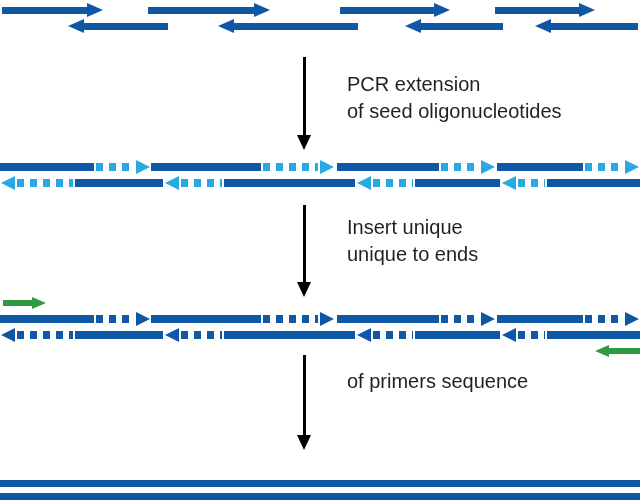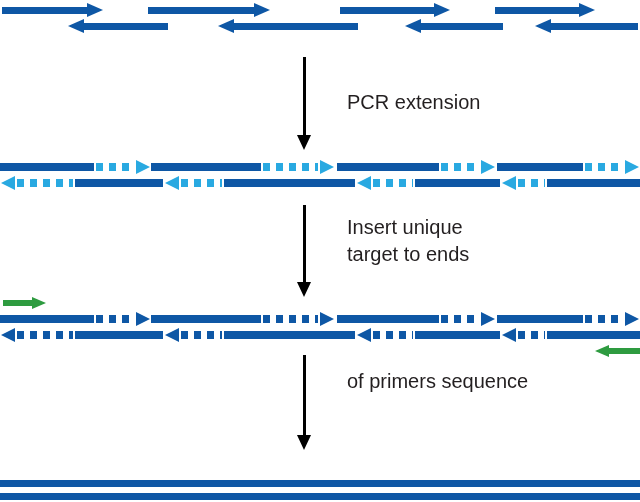--- a/index.html
+++ b/index.html
@@ -12,36 +12,37 @@
   }
   .abs{position:absolute;}
   .step-label{
     position:absolute;
     left:347px;
     font-size:20px;
     line-height:27px;
     color:#231F20;
     white-space:nowrap;
   }
-  .step-label-1{top:89px;}
+  .step-label-1{top:71px;}
   .step-label-2{top:214px;}
   .step-label-3{top:368px;}
 </style>
 </head>
 <body>
 
 <div id="canvas">
 
   <div class="step-label step-label-1">
     <div>PCR extension</div>
+    <div>of seed oligonucleotides</div>
   </div>
 
   <div class="step-label step-label-2">
     <div>Insert unique</div>
-    <div>target to ends</div>
+    <div>unique to ends</div>
   </div>
 
   <div class="step-label step-label-3">
     <div>of primers sequence</div>
   </div>
 
 <div class="abs" style="left: 2px; top: 6.5px; width: 87px; height: 7px; background: rgb(14, 87, 165);"></div>
     <div class="abs" style="left: 87px; top: 2.5px; width: 0px; height: 0px; border-top: 7.5px solid transparent; border-bottom: 7.5px solid transparent; border-left: 16px solid rgb(14, 87, 165);"></div>
     <div class="abs" style="left: 148px; top: 6.5px; width: 108px; height: 7px; background: rgb(14, 87, 165);"></div>
     <div class="abs" style="left: 254px; top: 2.5px; width: 0px; height: 0px; border-top: 7.5px solid transparent; border-bottom: 7.5px solid transparent; border-left: 16px solid rgb(14, 87, 165);"></div>

